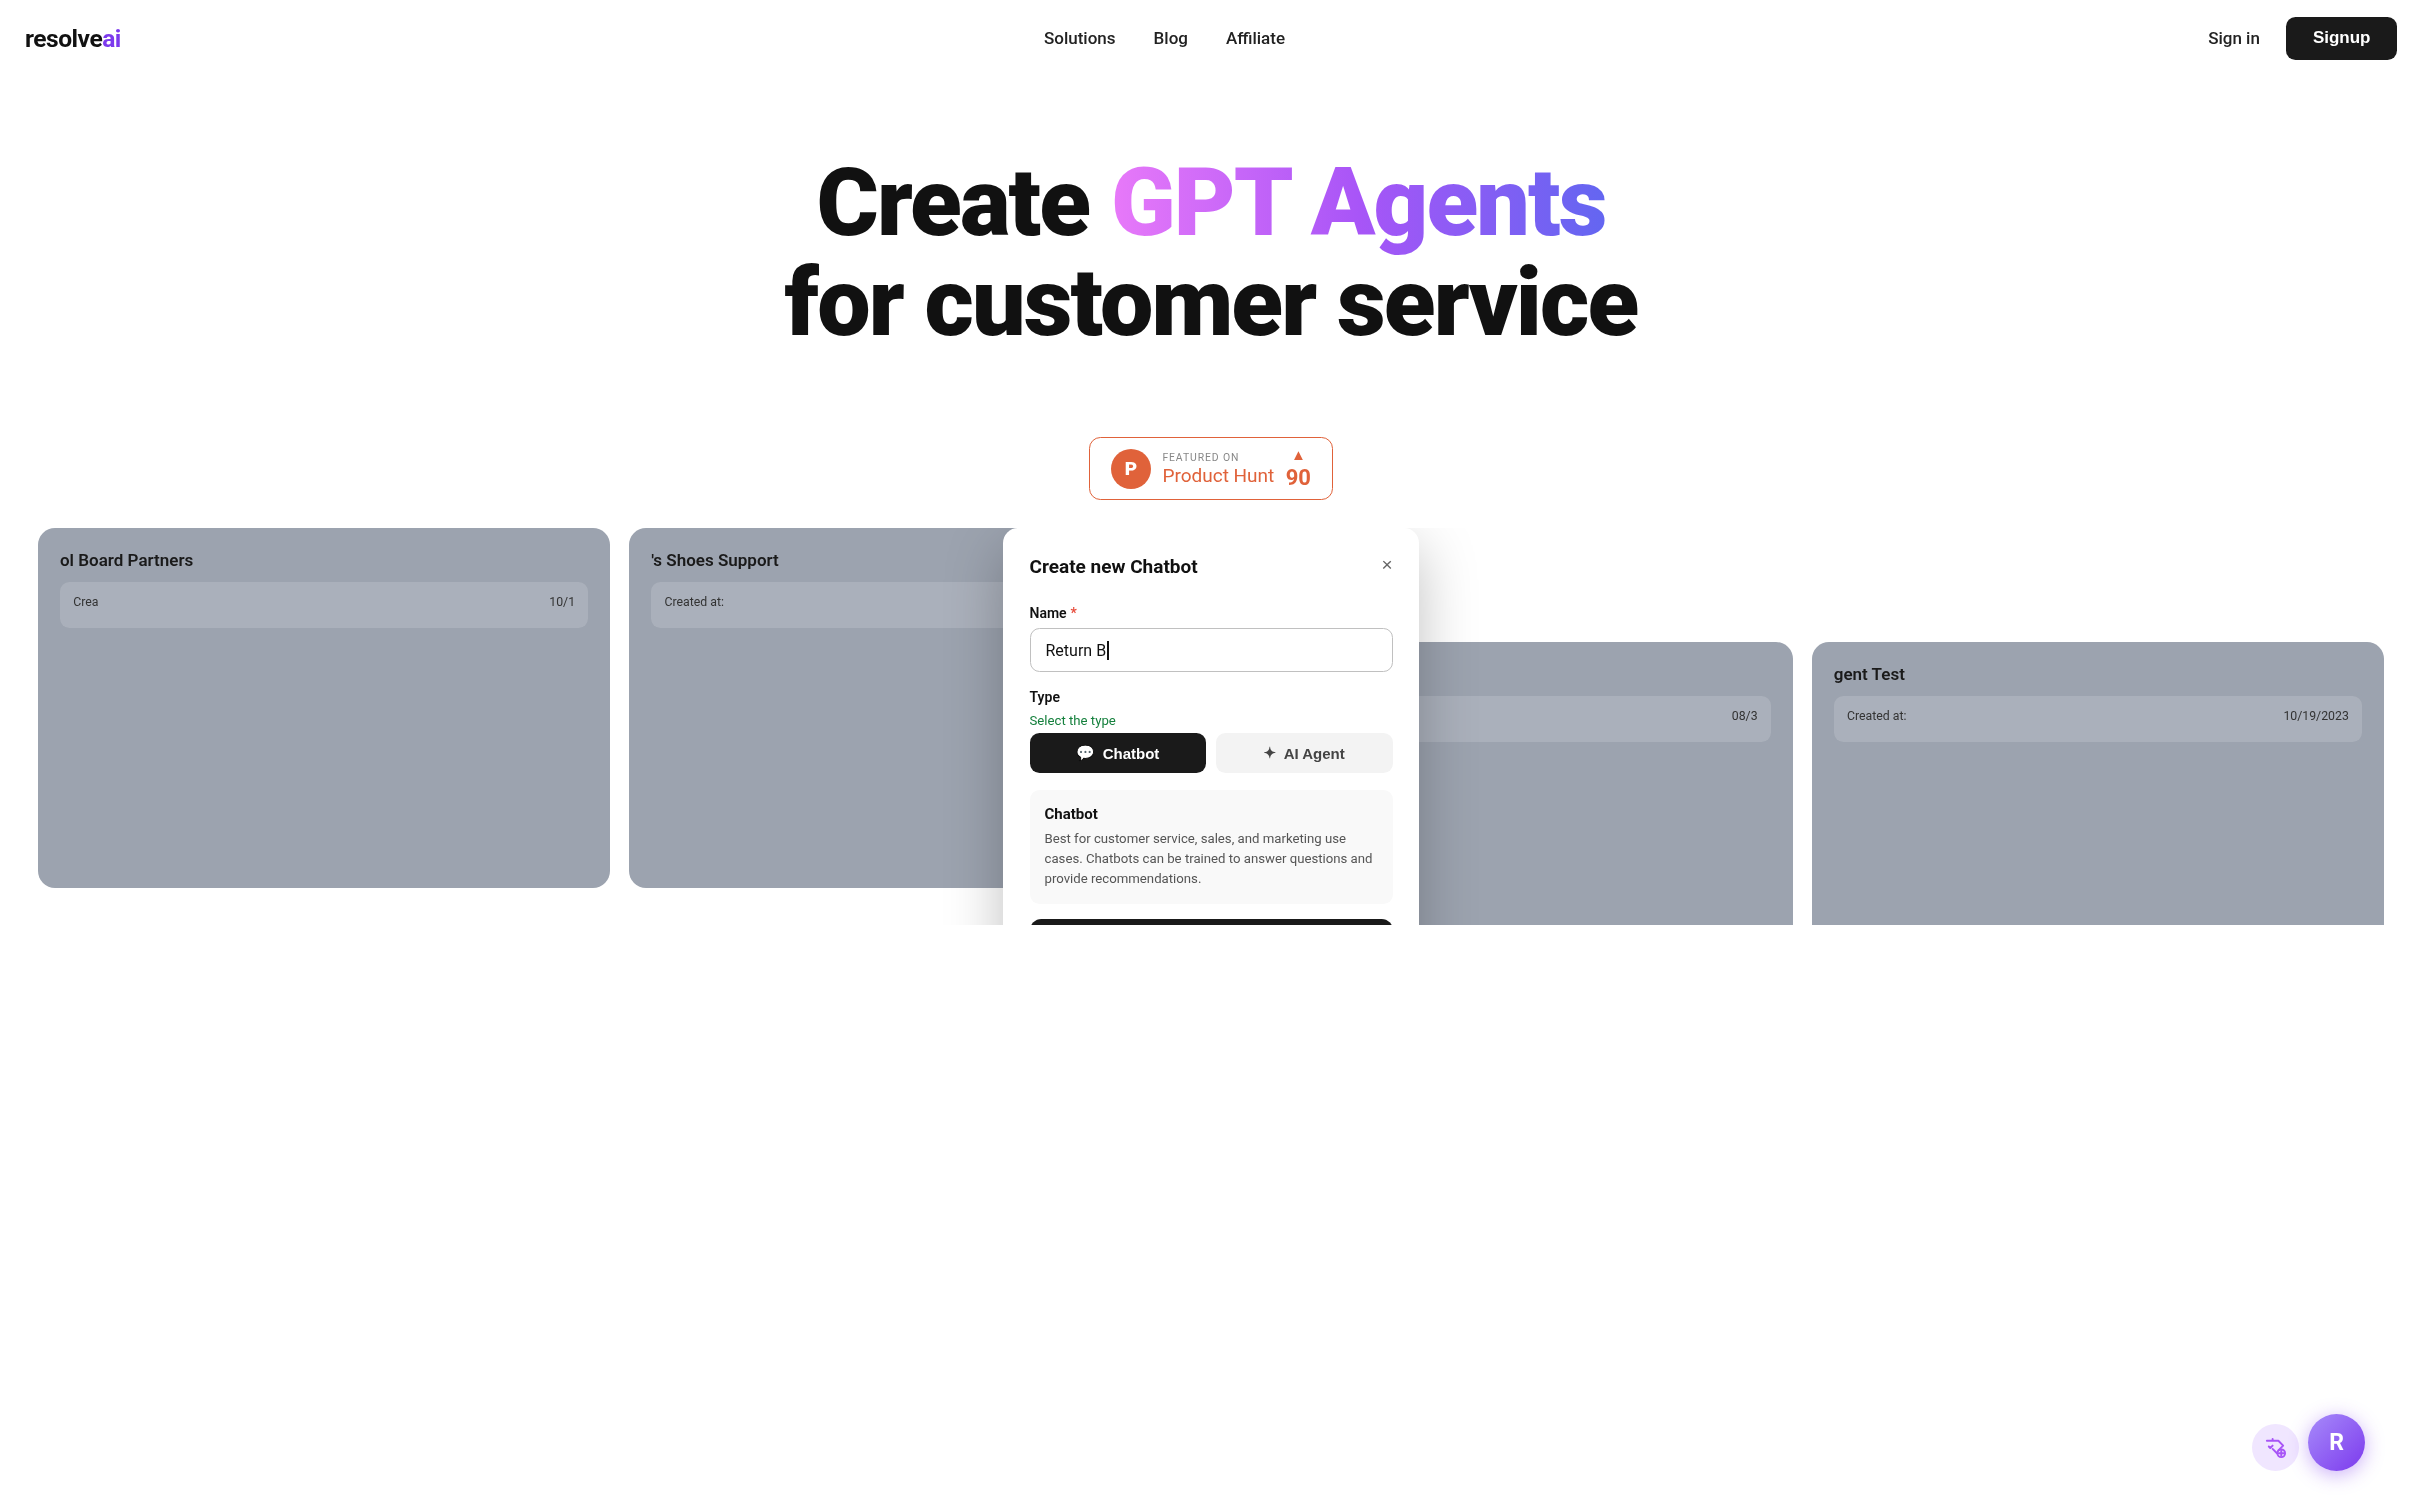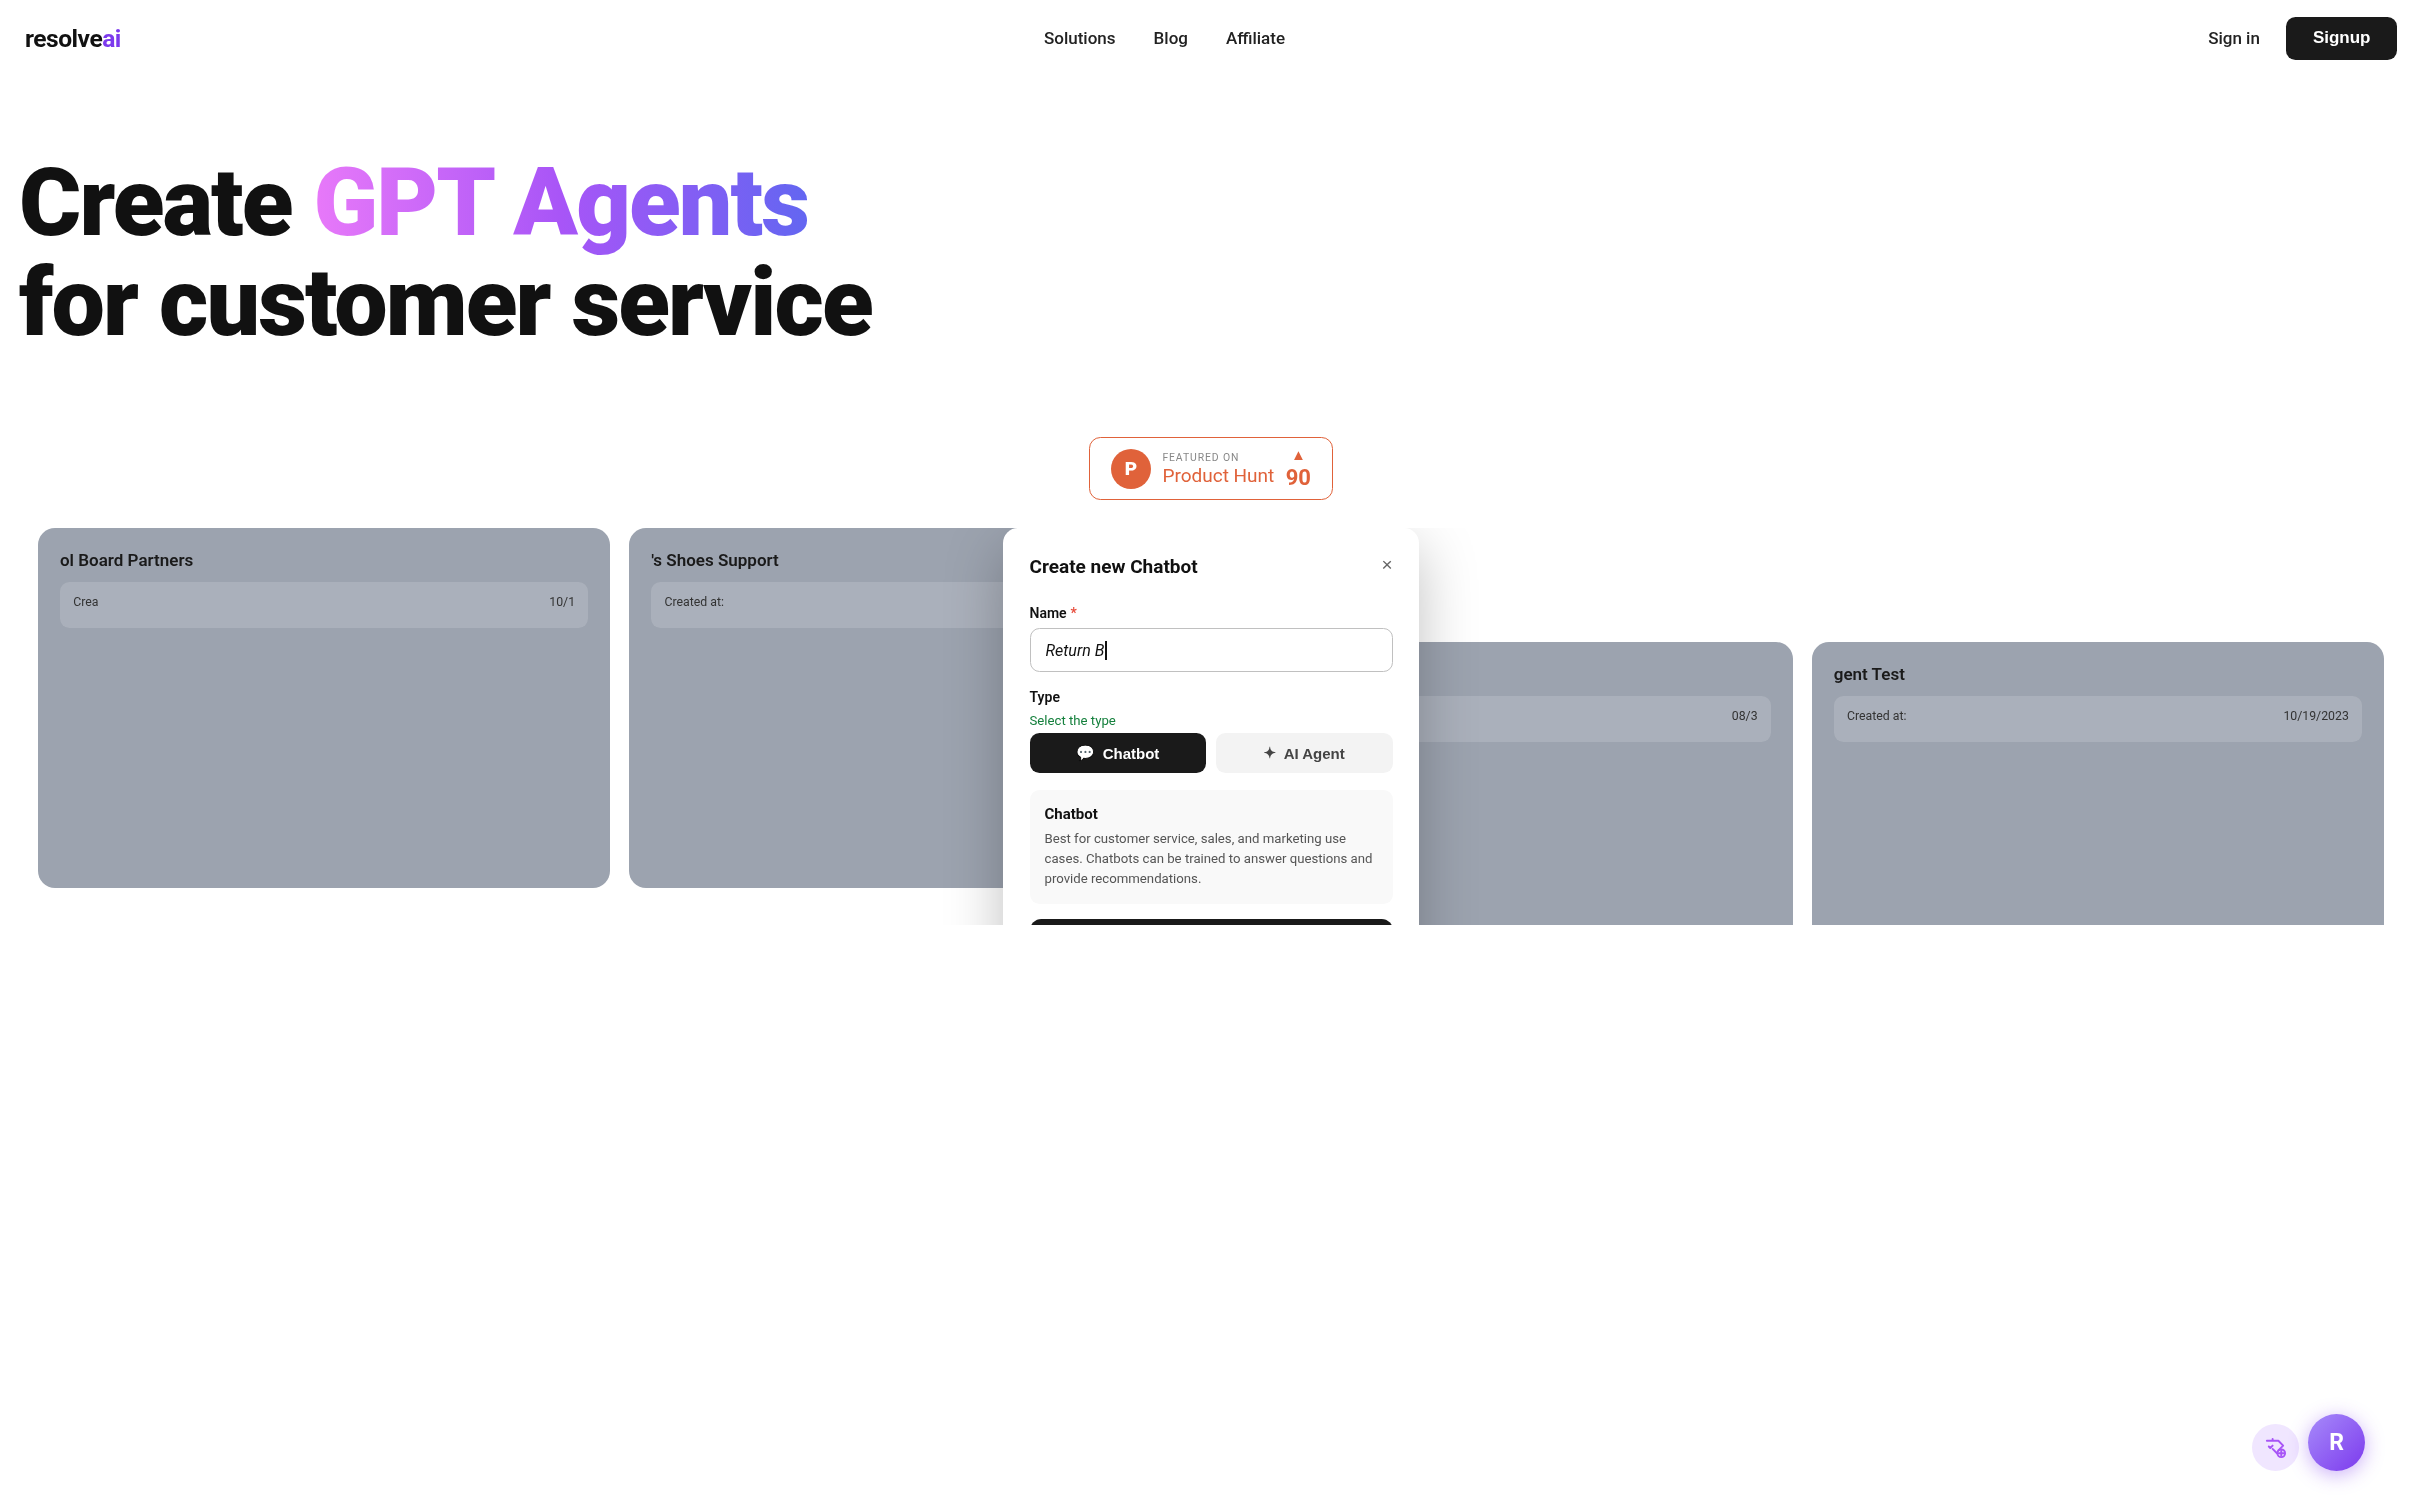--- a/index.html
+++ b/index.html
@@ -55,20 +55,21 @@
       border: none;
       border-radius: 9.5px;
       padding: 11.4px 26.5px;
       font-size: 17px;
       font-weight: 600;
       cursor: pointer;
     }
 
     
     .hero {
+      text-align: center;
       padding: 76px 19px 38px;
     }
     .hero h1 {
       font-size: 95px;
       font-weight: 900;
       line-height: 1.05;
       color: #111;
       letter-spacing: -1.9px;
     }
     .hero h1 .gradient-text {
@@ -235,21 +236,20 @@
       color: #e74c3c;
     }
     .form-input {
       width: 100%;
       border: 1.4px solid #c0c0c0;
       border-radius: 9.5px;
       padding: 11.4px 15px;
       font-size: 16px;
       color: #111;
       outline: none;
-      font-style: italic;
     }
     .cursor-blink {
       display: inline-block;
       width: 1.9px;
       height: 19px;
       background: #111;
       vertical-align: middle;
       margin-left: 0.9px;
       animation: blink 1s step-end infinite;
     }

